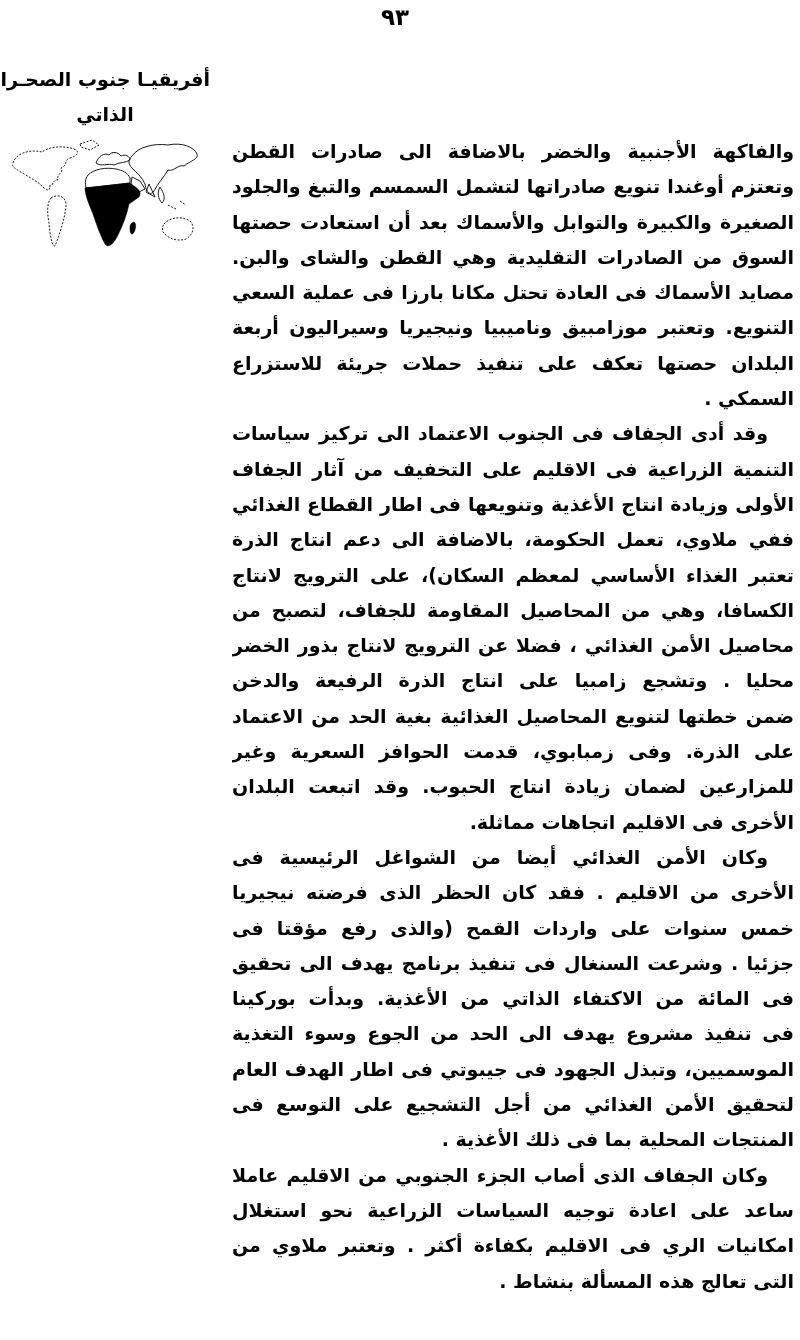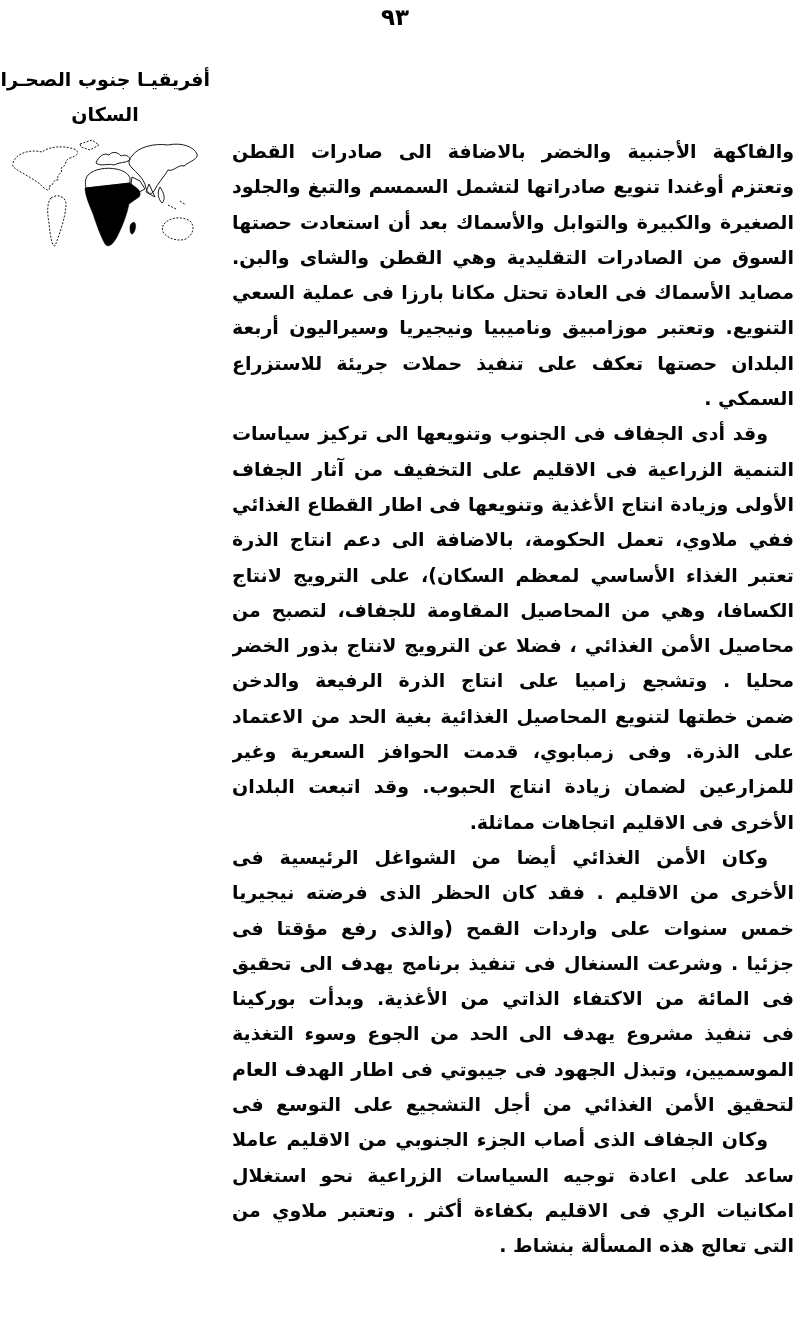--- a/index.html
+++ b/index.html
@@ -75,21 +75,21 @@
 </head>
 <body>
 
 <div class="page">
 
   <div class="page-number">٩٣</div>
 
   <div class="sidebar">
     <div class="region-label">
       <div>أفريقيـا جنوب الصحـراء</div>
-      <div>السكان</div>
+      <div>الذاتي</div>
     </div>
     <div class="map-wrap">
       <svg width="198" height="118" viewBox="0 0 198 118" xmlns="http://www.w3.org/2000/svg">
         <g fill="none" stroke="#1a1a1a" stroke-width="1">
 
           <path d="M74,6 L86,2 L93,7 L84,12 L75,9 Z" stroke-dasharray="2,1.5"></path>
 
           <path stroke-dasharray="2,1.5" d="M7,25 C10,15 24,11 36,14 C42,9 56,7 68,11 C74,13 72,18 64,20 C58,22 62,27 55,30 C58,36 50,35 52,42 C46,41 48,49 43,48 C45,55 39,52 34,46 C26,40 14,34 10,31 C7,29 6,28 7,25 Z"></path>
 
           <path stroke-dasharray="2,1.5" d="M45,60 C52,55 61,59 60,68 C59,80 54,95 49,108 C46,109 44,97 43,85 C41,74 41,65 45,60 Z"></path>
@@ -124,21 +124,21 @@
       <div class="line">وتعتزم أوغندا تنويع صادراتها لتشمل السمسم والتبغ والجلود</div>
       <div class="line">الصغيرة والكبيرة والتوابل والأسماك بعد أن استعادت حصتها فى</div>
       <div class="line">السوق من الصادرات التقليدية وهي القطن والشاى والبن. وكانت</div>
       <div class="line">مصايد الأسماك فى العادة تحتل مكانا بارزا فى عملية السعي الى</div>
       <div class="line">التنويع. وتعتبر موزامبيق وناميبيا ونيجيريا وسيراليون أربعة من</div>
       <div class="line">البلدان حصتها تعكف على تنفيذ حملات جريئة للاستزراع</div>
       <div class="line p-end">السمكي .</div>
     </div>
 
     <div>
-      <div class="line p-start">وقد أدى الجفاف فى الجنوب وتنويعها الى تركيز سياسات</div>
+      <div class="line p-start">وقد أدى الجفاف فى الجنوب الاعتماد الى تركيز سياسات</div>
       <div class="line">التنمية الزراعية فى الاقليم على التخفيف من آثار الجفاف بالدرجة</div>
       <div class="line">الأولى وزيادة انتاج الأغذية وتنويعها فى اطار القطاع الغذائي .</div>
       <div class="line">ففي ملاوي، تعمل الحكومة، بالاضافة الى دعم انتاج الذرة (التى</div>
       <div class="line">تعتبر الغذاء الأساسي لمعظم السكان)، على الترويج لانتاج</div>
       <div class="line">الكسافا، وهي من المحاصيل المقاومة للجفاف، لتصبح من</div>
       <div class="line">محاصيل الأمن الغذائي ، فضلا عن الترويج لانتاج بذور الخضر</div>
       <div class="line">محليا . وتشجع زامبيا على انتاج الذرة الرفيعة والدخن والكسافا</div>
       <div class="line">ضمن خطتها لتنويع المحاصيل الغذائية بغية الحد من الاعتماد</div>
       <div class="line">على الذرة. وفى زمبابوي، قدمت الحوافز السعرية وغير السعرية</div>
       <div class="line">للمزارعين لضمان زيادة انتاج الحبوب. وقد اتبعت البلدان</div>
@@ -147,20 +147,21 @@
 
     <div>
       <div class="line p-start">وكان الأمن الغذائي أيضا من الشواغل الرئيسية فى المناطق</div>
       <div class="line">الأخرى من الاقليم . فقد كان الحظر الذى فرضته نيجيريا لمدة</div>
       <div class="line">خمس سنوات على واردات القمح (والذى رفع مؤقتا فى نهاية</div>
       <div class="line">جزئيا . وشرعت السنغال فى تنفيذ برنامج يهدف الى تحقيق ٨٠</div>
       <div class="line">فى المائة من الاكتفاء الذاتي من الأغذية. وبدأت بوركينا فاسو</div>
       <div class="line">فى تنفيذ مشروع يهدف الى الحد من الجوع وسوء التغذية</div>
       <div class="line">الموسميين، وتبذل الجهود فى جيبوتي فى اطار الهدف العام</div>
       <div class="line">لتحقيق الأمن الغذائي من أجل التشجيع على التوسع فى استهلاك</div>
+      <div class="line p-end">المنتجات المحلية بما فى ذلك الأغذية .</div>
     </div>
 
     <div>
       <div class="line p-start">وكان الجفاف الذى أصاب الجزء الجنوبي من الاقليم عاملا</div>
       <div class="line">ساعد على اعادة توجيه السياسات الزراعية نحو استغلال</div>
       <div class="line">امكانيات الري فى الاقليم بكفاءة أكثر . وتعتبر ملاوي من البلدان</div>
       <div class="line p-end">التى تعالج هذه المسألة بنشاط .</div>
     </div>
 
   </div>

